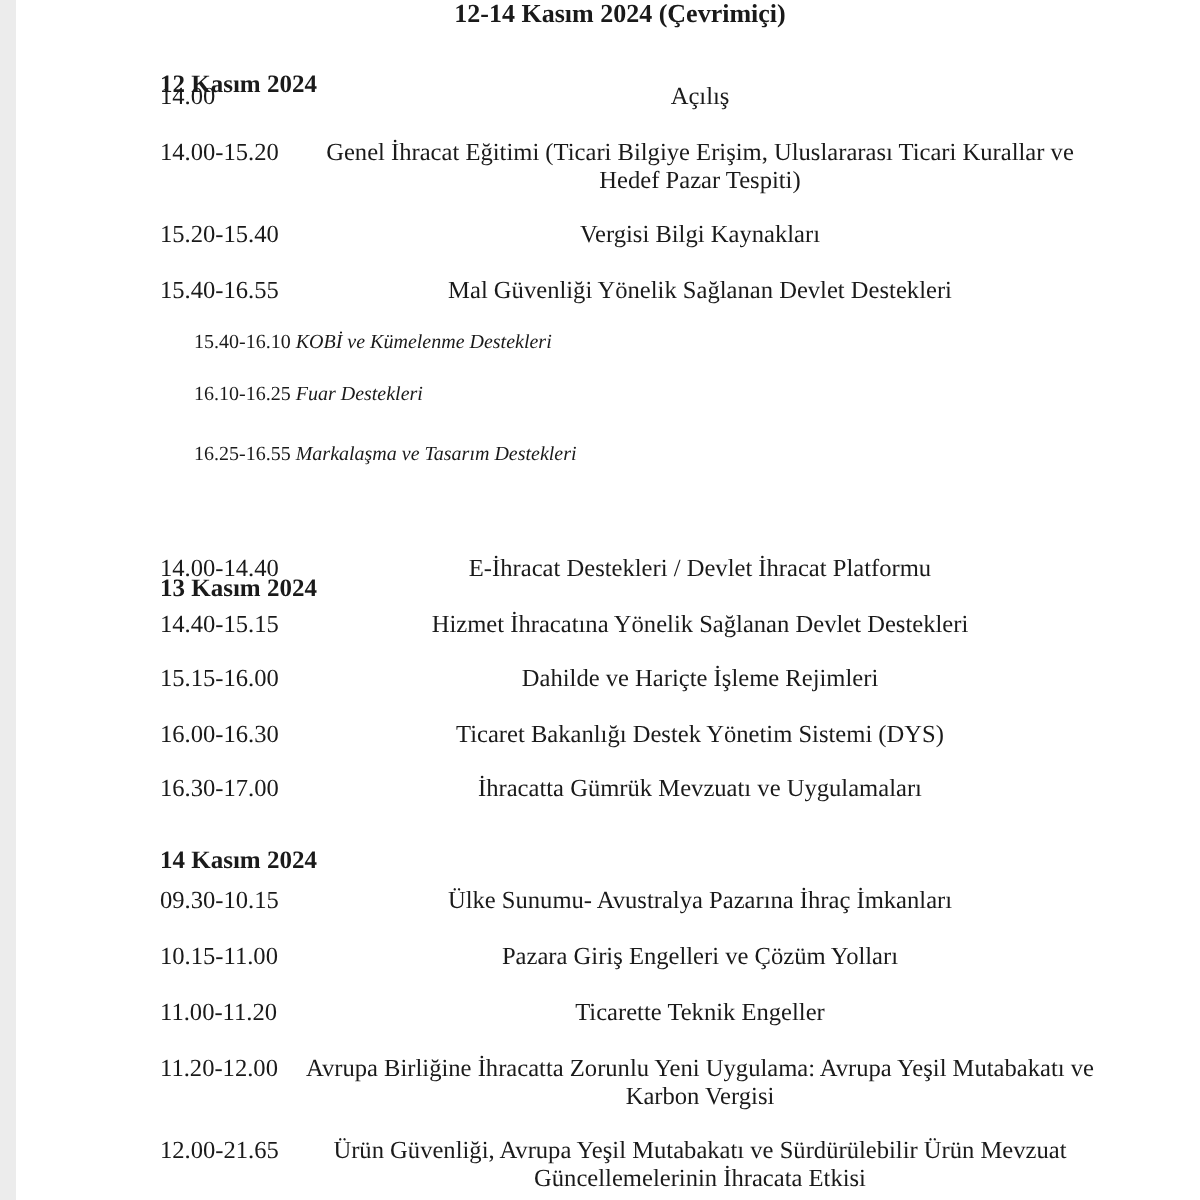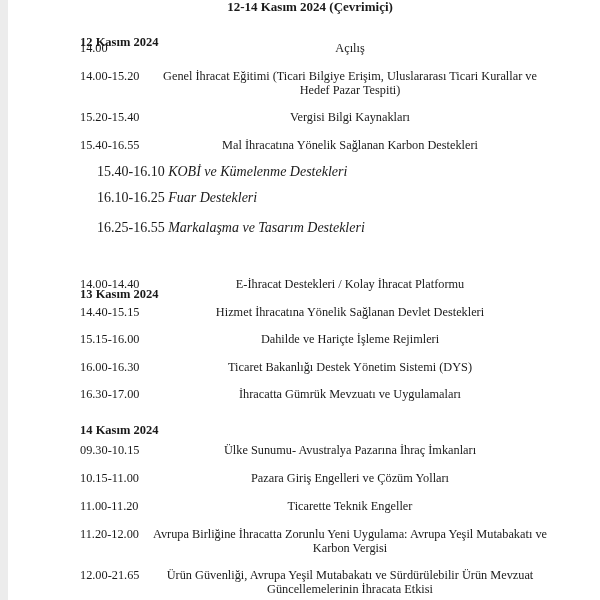--- a/index.html
+++ b/index.html
@@ -13,21 +13,21 @@
   .title {
     position: absolute; left: 0; width: 620px; top: -1px; text-align: center;
     font-weight: bold; font-size: 13px; line-height: 15px;
   }
   .day {
     position: absolute; left: 80px; font-weight: bold; font-size: 12.5px; line-height: 15px; margin-top: 22px;
   }
   .row { position: absolute; left: 80px; font-size: 12.3px; line-height: 14px; }
   .row .time { position: absolute; left: 0; top: 0; width: 70px; white-space: nowrap; }
   .row .desc { position: absolute; left: 70px; top: 0; width: 400px; text-align: center; }
-  .sub { position: absolute; left: 97px; font-size: 14px; line-height: 14px; white-space: nowrap; }
+  .sub { position: absolute; left: 97px; font-size: 10px; line-height: 14px; white-space: nowrap; }
   .sub .desc { font-style: italic; }
 </style>
 </head>
 <body>
 
 <div class="left-strip"></div>
 
 <div class="title">12-14 Kasım 2024 (Çevrimiçi)</div>
 
 <div class="day" style="top:13px">12 Kasım 2024</div>
@@ -39,41 +39,41 @@
 <div class="row" style="top:69px">
   <span class="time">14.00-15.20</span>
   <span class="desc">Genel İhracat Eğitimi (Ticari Bilgiye Erişim, Uluslararası Ticari Kurallar ve Hedef Pazar Tespiti)</span>
 </div>
 <div class="row" style="top:110px">
   <span class="time">15.20-15.40</span>
   <span class="desc">Vergisi Bilgi Kaynakları</span>
 </div>
 <div class="row" style="top:138px">
   <span class="time">15.40-16.55</span>
-  <span class="desc">Mal İhracatına Yönelik Sağlanan Karbon Destekleri</span>
+  <span class="desc">Mal Güvenliği Yönelik Sağlanan Devlet Destekleri</span>
 </div>
 
 <div class="sub" style="top:165px">
   <span class="time">15.40-16.10</span>
   <span class="desc">KOBİ ve Kümelenme Destekleri</span>
 </div>
 <div class="sub" style="top:191px">
   <span class="time">16.10-16.25</span>
   <span class="desc">Fuar Destekleri</span>
 </div>
 <div class="sub" style="top:221px">
   <span class="time">16.25-16.55</span>
   <span class="desc">Markalaşma ve Tasarım Destekleri</span>
 </div>
 
 <div class="day" style="top:265px">13 Kasım 2024</div>
 
 <div class="row" style="top:277px">
   <span class="time">14.00-14.40</span>
-  <span class="desc">E-İhracat Destekleri / Kolay İhracat Platformu</span>
+  <span class="desc">E-İhracat Destekleri / Devlet İhracat Platformu</span>
 </div>
 <div class="row" style="top:305px">
   <span class="time">14.40-15.15</span>
   <span class="desc">Hizmet İhracatına Yönelik Sağlanan Devlet Destekleri</span>
 </div>
 <div class="row" style="top:332px">
   <span class="time">15.15-16.00</span>
   <span class="desc">Dahilde ve Hariçte İşleme Rejimleri</span>
 </div>
 <div class="row" style="top:360px">

